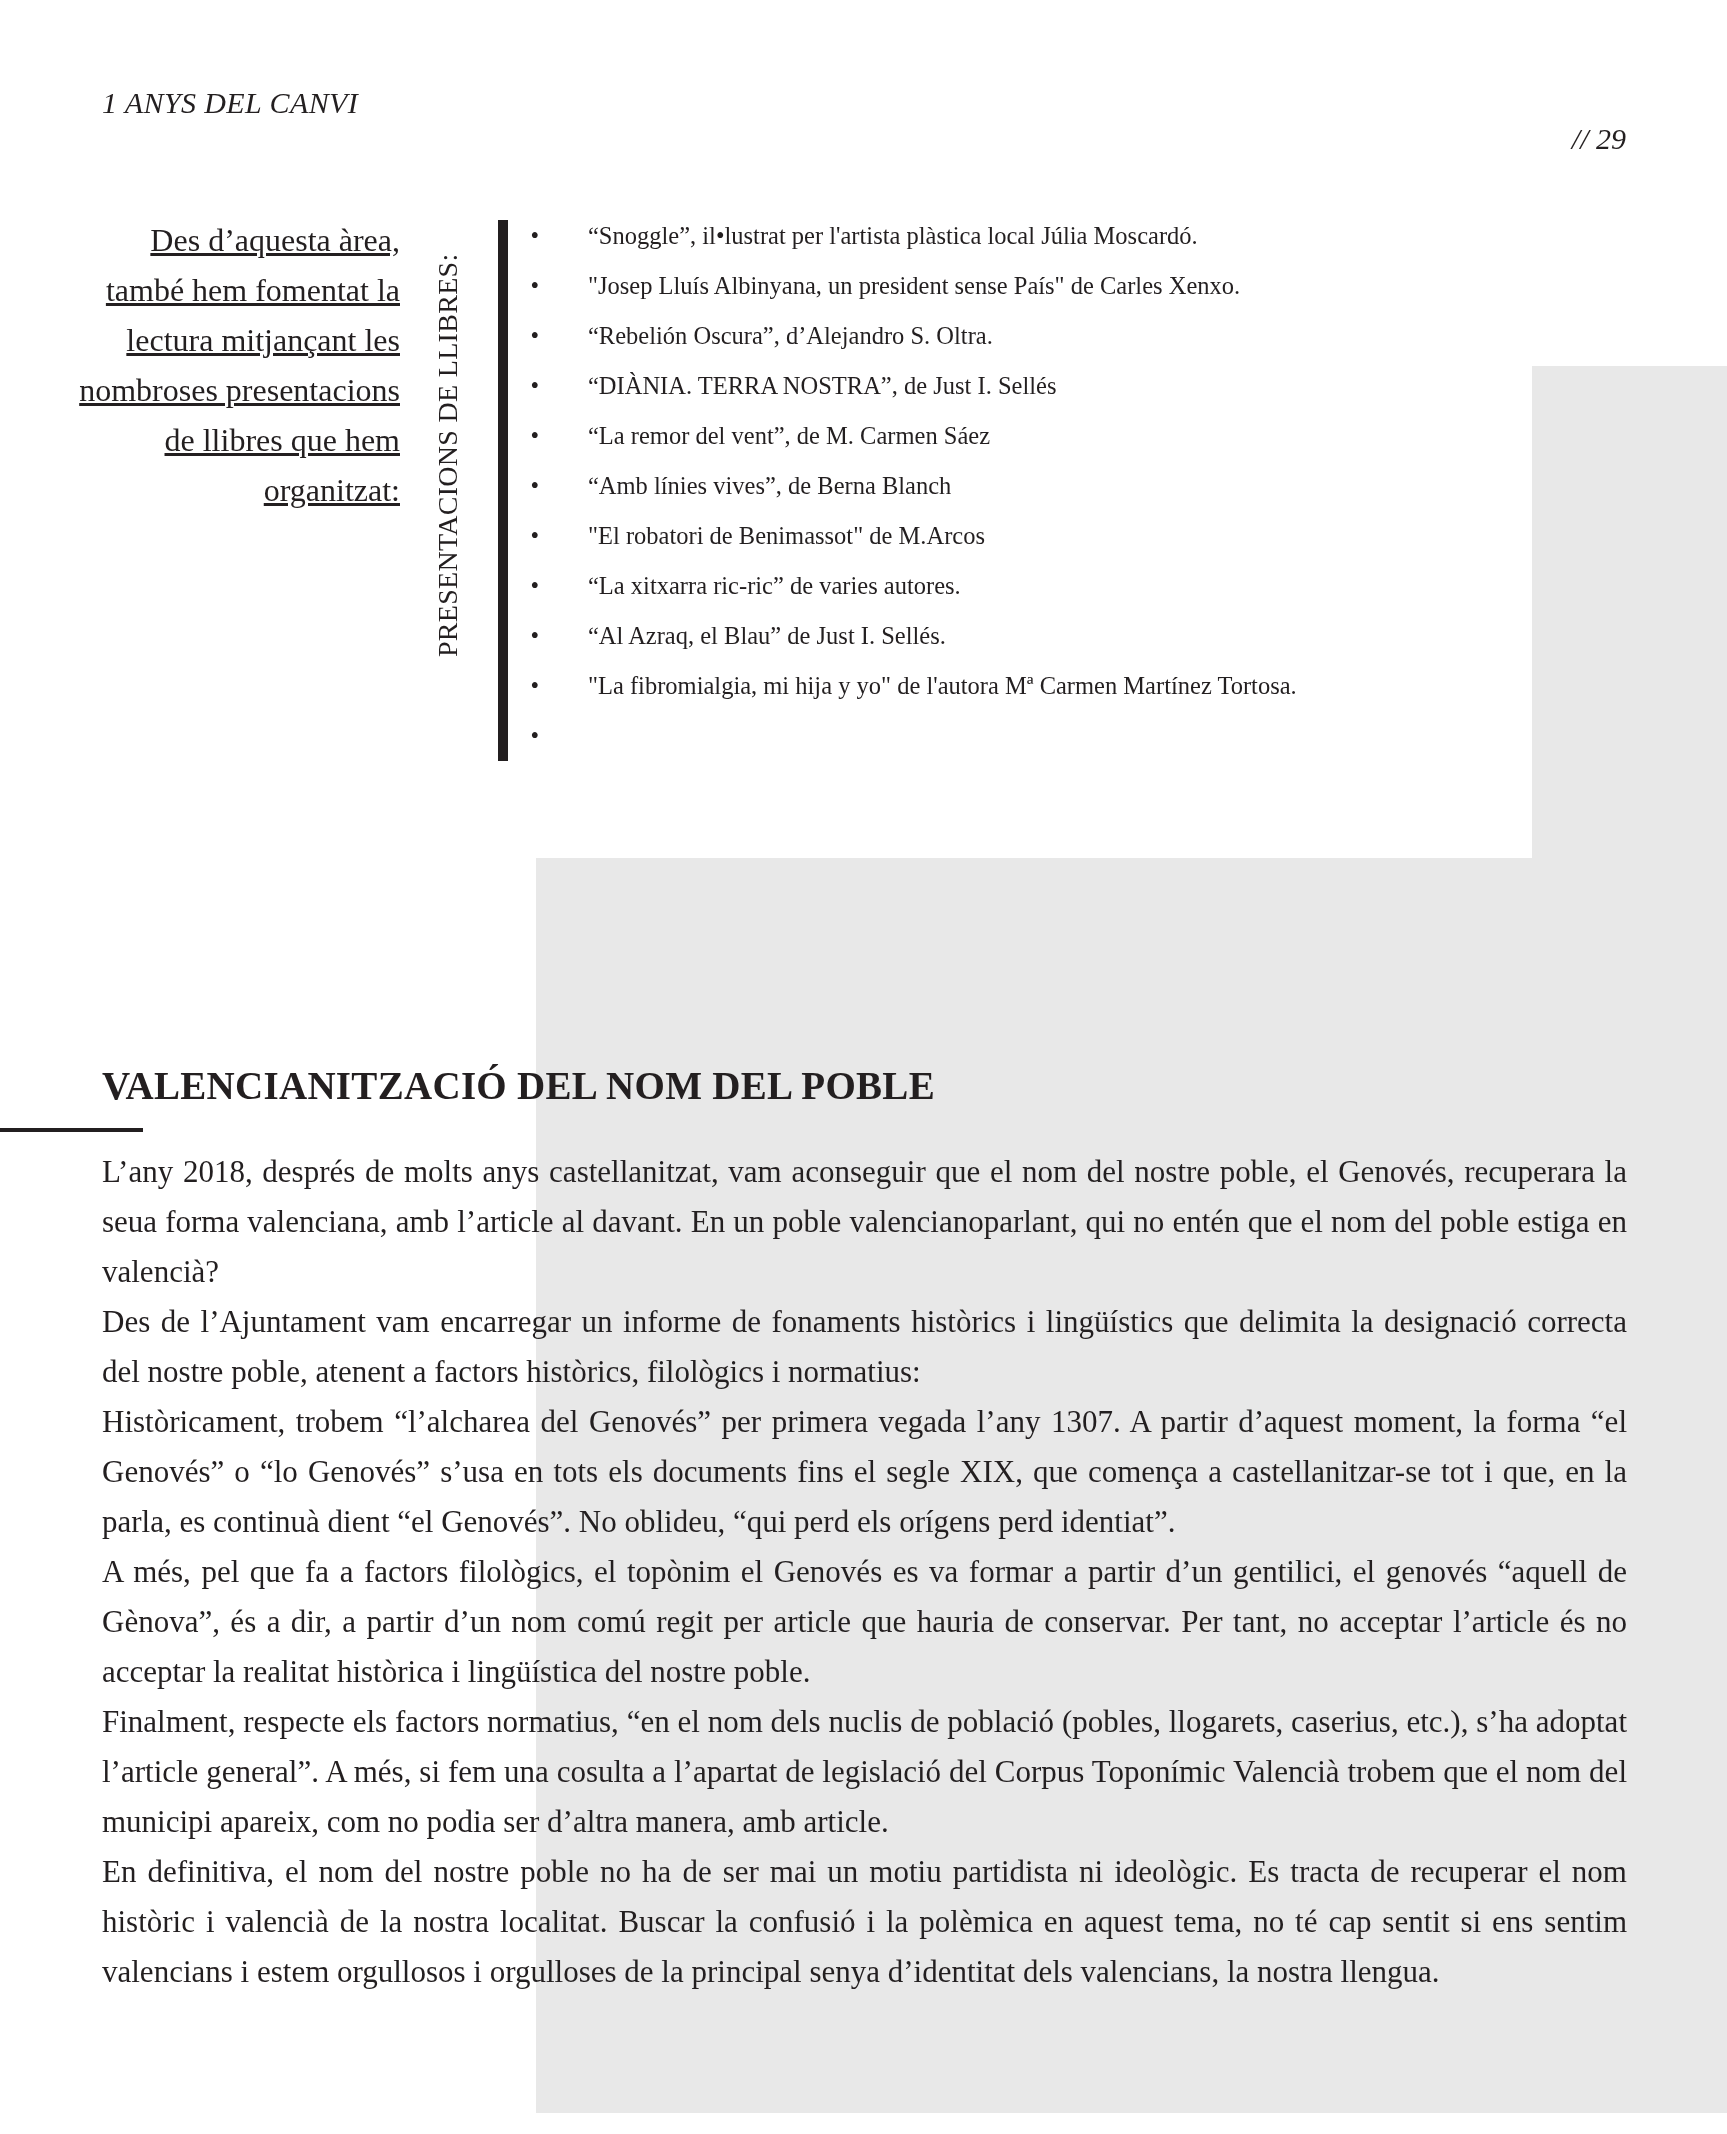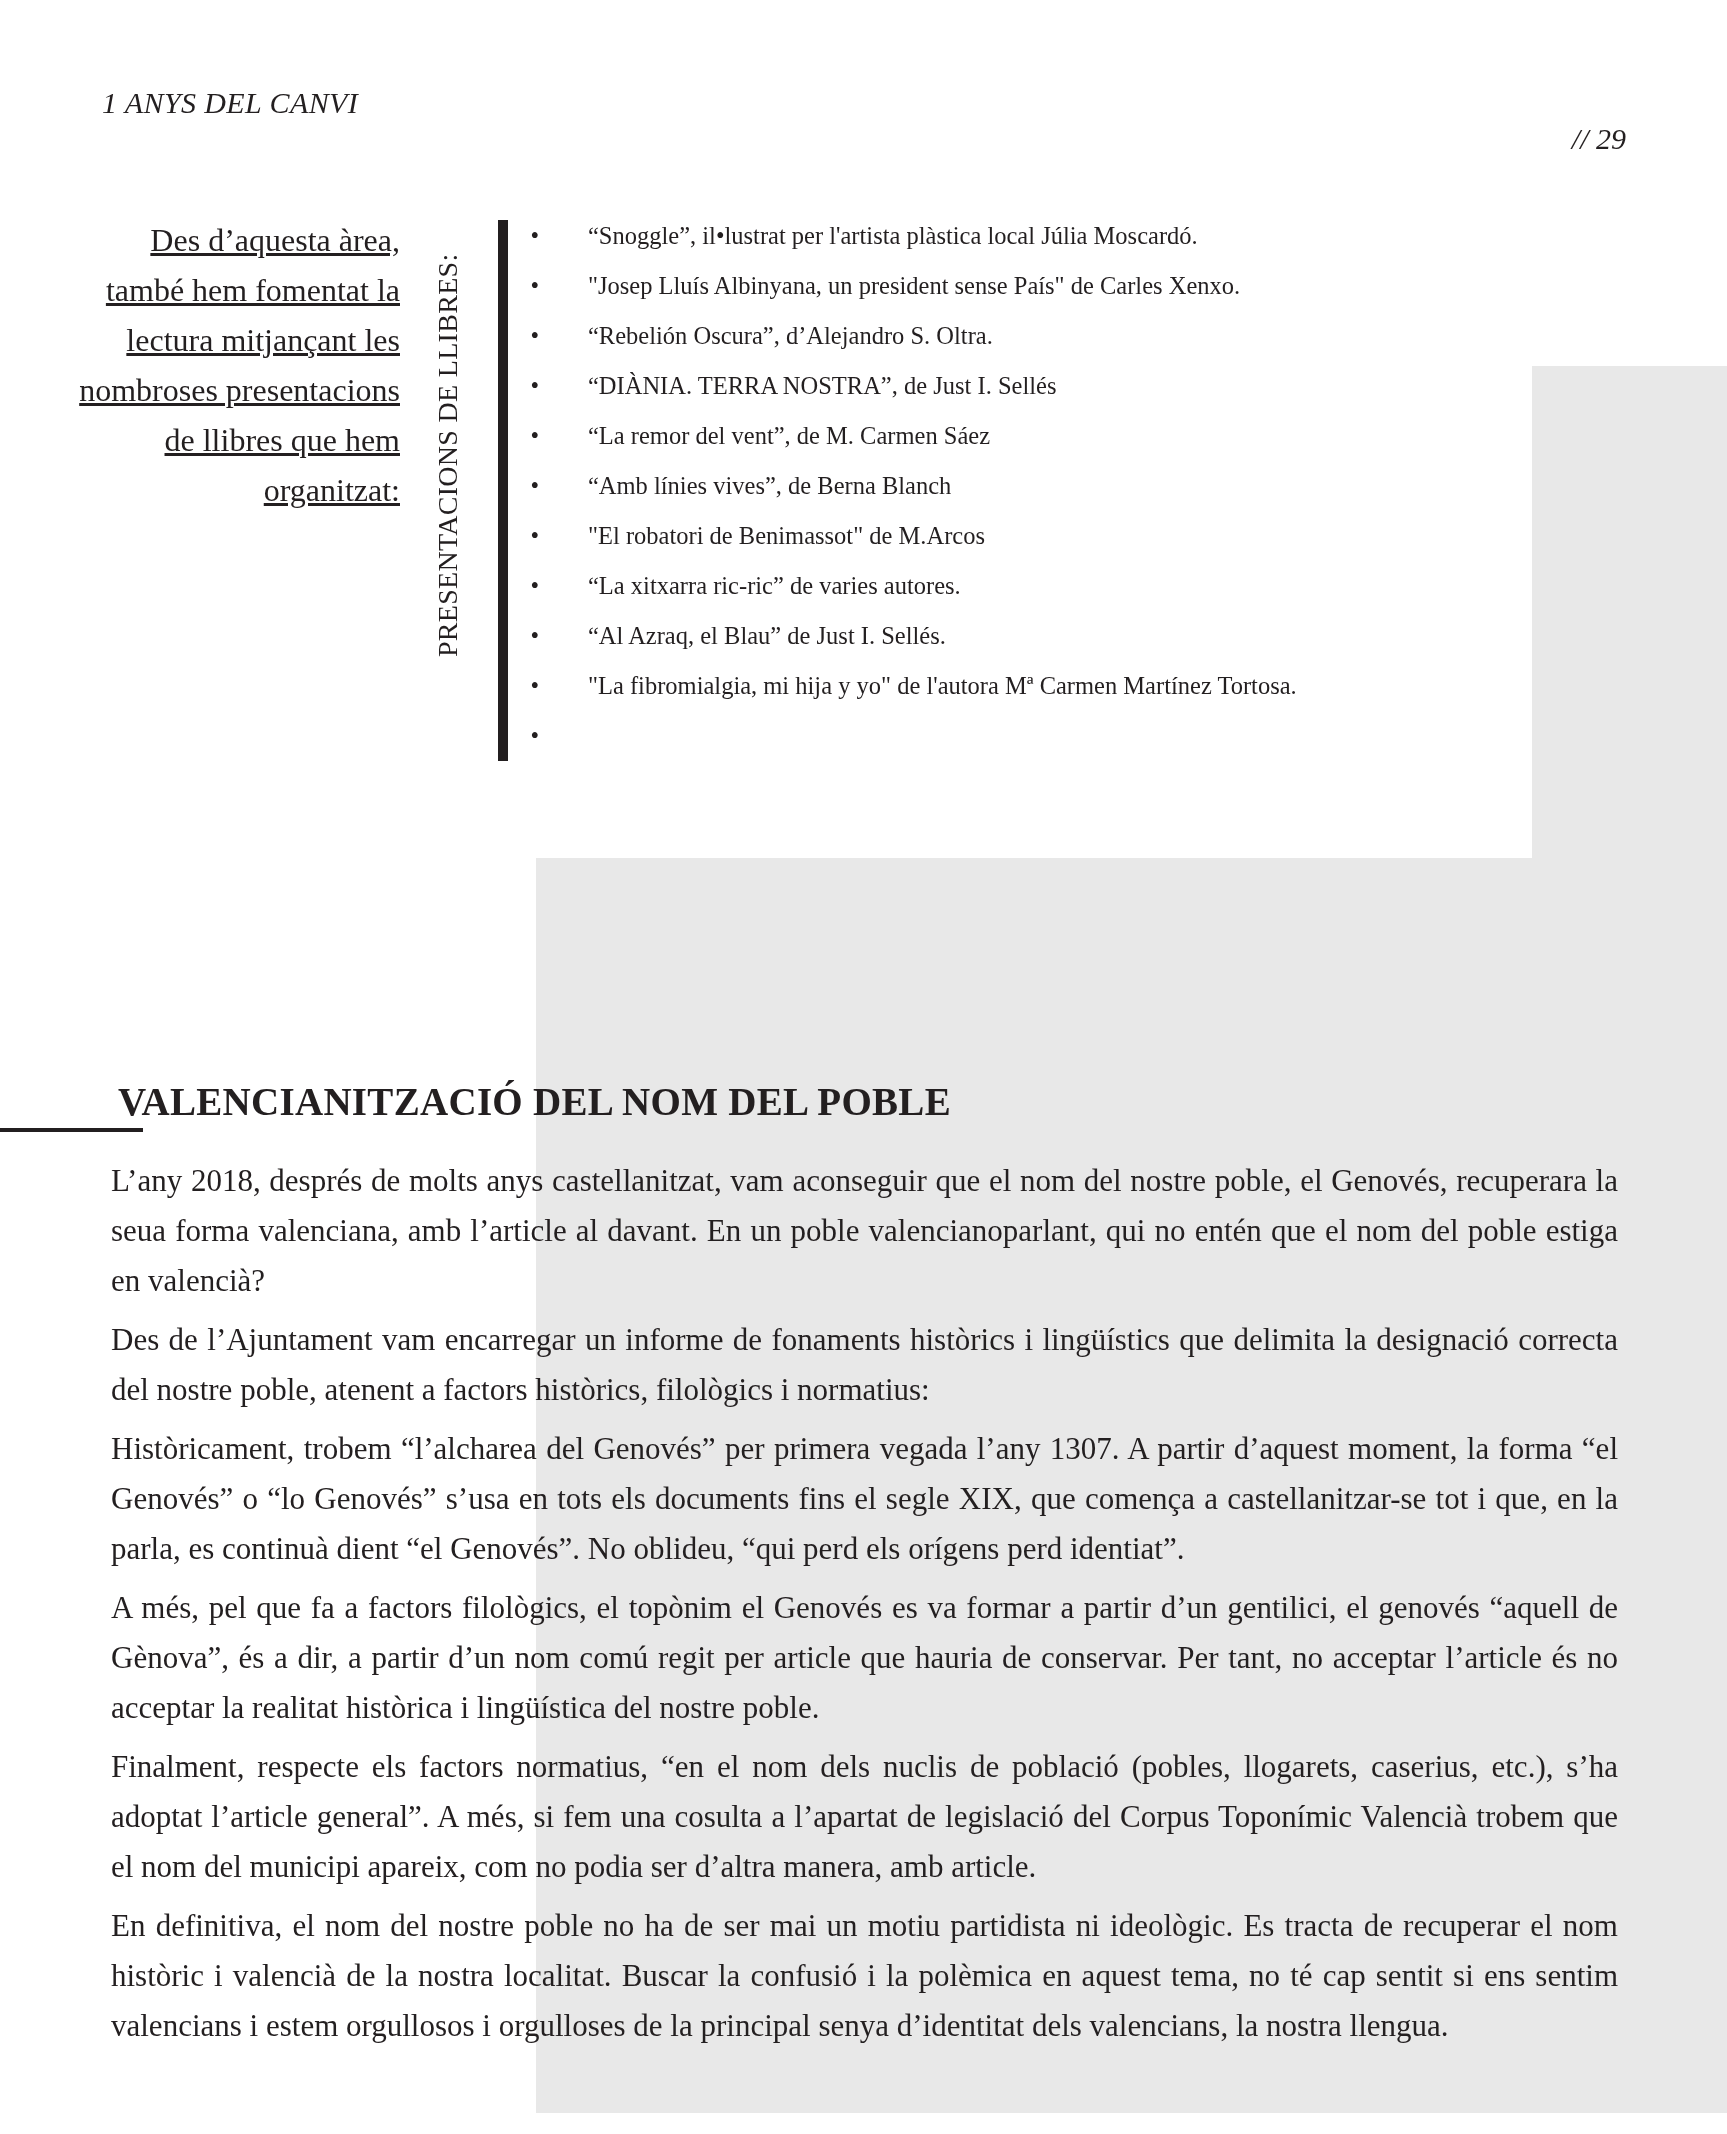--- a/index.html
+++ b/index.html
@@ -92,21 +92,21 @@
     }
     .books-list li .bullet {
       position: absolute;
       left: 14.6px;
       top: 0;
     }
     .section-heading {
       position: absolute;
       left: 102px;
       top: 1063px;
-      margin: 16px;
+      margin: 0;
       font-size: 39px;
       font-weight: bold;
       letter-spacing: 0.3px;
       white-space: nowrap;
     }
     .heading-rule {
       position: absolute;
       left: 0;
       top: 1128px;
       width: 143px;
@@ -116,21 +116,21 @@
     .body-text {
       position: absolute;
       left: 102px;
       top: 1147px;
       width: 1525px;
       font-size: 31px;
       line-height: 50px;
       text-align: justify;
     }
     .body-text p {
-      margin: 9px;
+      margin: 0;
     }
   </style>
 </head>
 <body>
 
 <div class="gray-bg-top"></div>
 <div class="gray-bg-main"></div>
 
 <div class="running-head">1 ANYS DEL CANVI</div>
 <div class="page-number">// 29</div>

